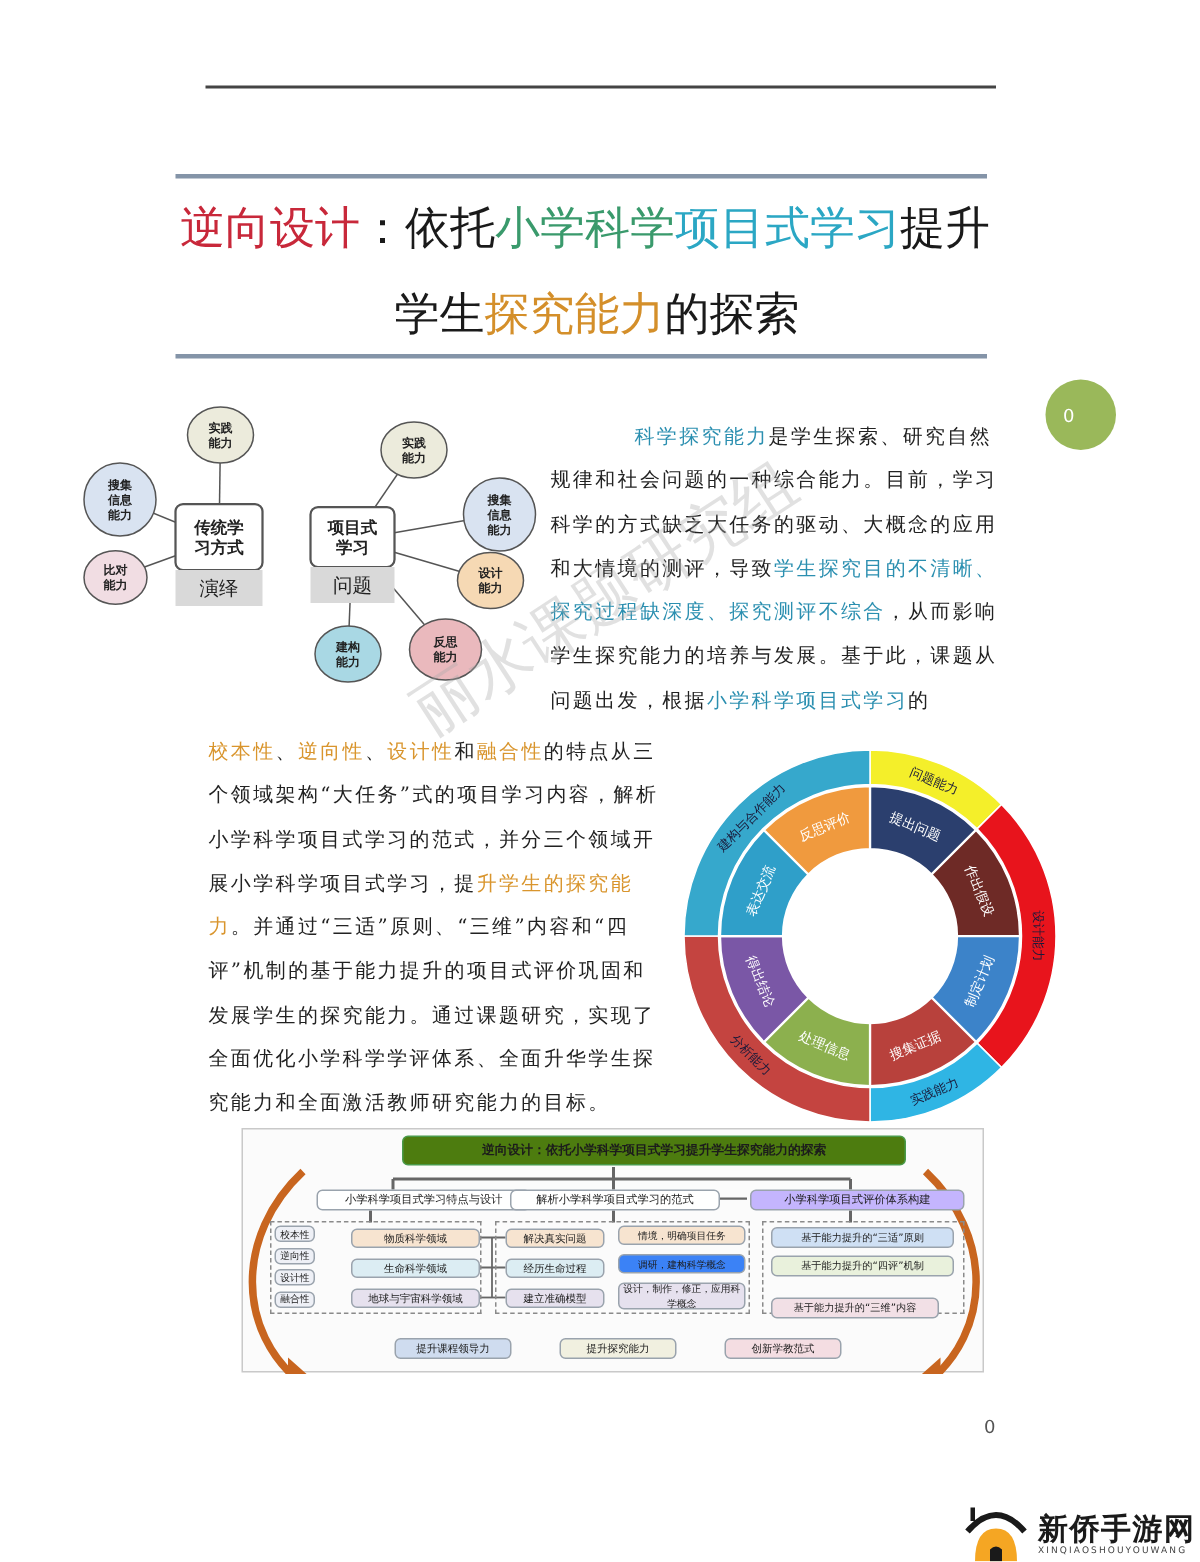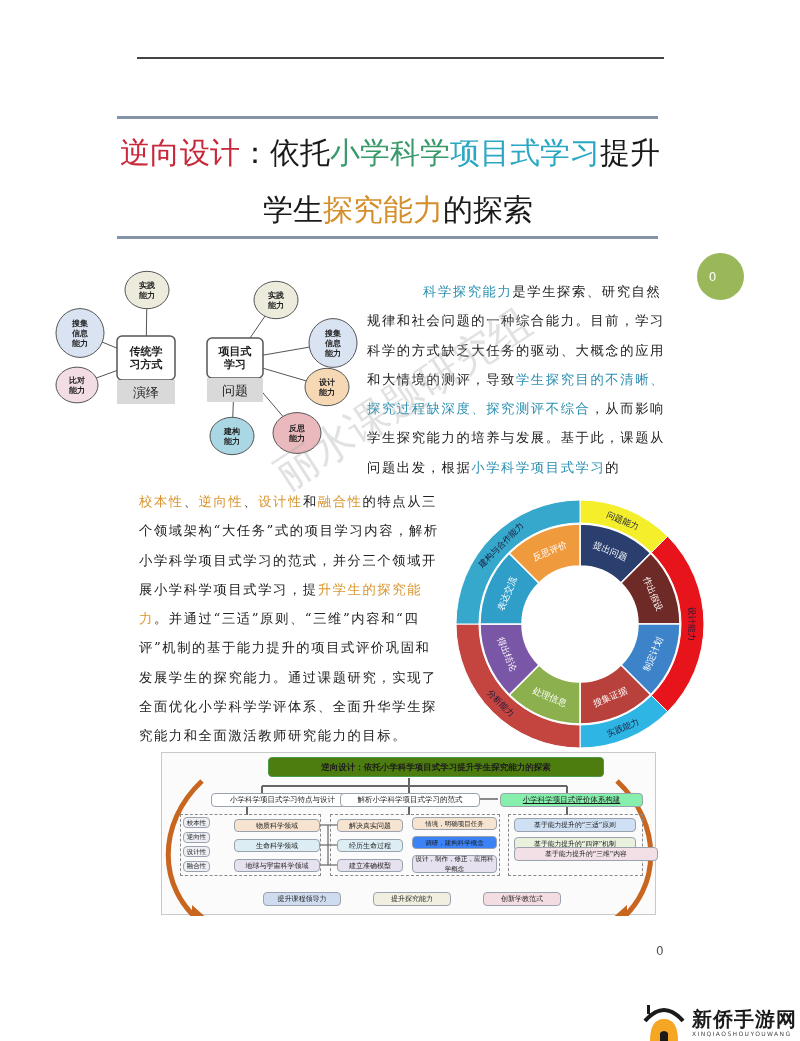--- a/index.html
+++ b/index.html
@@ -152,40 +152,40 @@
     <line x1="247" y1="54" x2="247" y2="62" stroke="#666" stroke-width="2"></line>
     <line x1="405" y1="54" x2="405" y2="62" stroke="#666" stroke-width="2"></line>
     <line x1="158" y1="72" x2="175" y2="72" stroke="#666" stroke-width="1.2"></line>
     <line x1="158" y1="92" x2="175" y2="92" stroke="#666" stroke-width="1.2"></line>
     <line x1="158" y1="112" x2="175" y2="112" stroke="#666" stroke-width="1.2"></line>
     <line x1="166" y1="72" x2="166" y2="112" stroke="#666" stroke-width="1.2"></line>
   </svg>
 <div class="box" style="left: 106px; top: 4px; width: 336px; height: 20px; background: #4d7c0f; font-size: 8.5px; border-color: rgb(74, 154, 74); font-weight: bold;">逆向设计：依托小学科学项目式学习提升学生探究能力的探索</div>
     <div class="box" style="left: 17px; top: 40px; width: 143px; height: 14px; background: rgb(255, 255, 255); font-size: 7.5px; margin-left: 32px;">小学科学项目式学习特点与设计</div>
     <div class="box" style="left: 178px; top: 40px; width: 140px; height: 14px; background: rgb(255, 255, 255); font-size: 7.5px;">解析小学科学项目式学习的范式</div>
-    <div class="box" style="left: 338px; top: 40px; width: 143px; height: 14px; background: #86efac; font-size: 7.5px; text-decoration: underline;">小学科学项目式评价体系构建</div>
+    <div class="box" style="left: 338px; top: 40px; width: 143px; height: 14px; background: #c4b5fd; font-size: 7.5px;">小学科学项目式评价体系构建</div>
     <div class="dash" style="left: 18px; top: 61px; width: 141px; height: 62px;"></div>
     <div class="dash" style="left: 168px; top: 61px; width: 170px; height: 62px;"></div>
     <div class="dash" style="left: 346px; top: 61px; width: 135px; height: 62px;"></div>
     <div class="box" style="left: 21px; top: 64px; width: 27px; height: 11px; background: rgb(238, 240, 246); font-size: 6.5px;">校本性</div>
     <div class="box" style="left: 21px; top: 78.5px; width: 27px; height: 11px; background: rgb(238, 240, 246); font-size: 6.5px;">逆向性</div>
     <div class="box" style="left: 21px; top: 93px; width: 27px; height: 11px; background: rgb(238, 240, 246); font-size: 6.5px;">设计性</div>
     <div class="box" style="left: 21px; top: 107.5px; width: 27px; height: 11px; background: rgb(238, 240, 246); font-size: 6.5px;">融合性</div>
     <div class="box" style="left: 72px; top: 66px; width: 86px; height: 13px; background: rgb(247, 228, 208); font-size: 7px;">物质科学领域</div>
     <div class="box" style="left: 72px; top: 86px; width: 86px; height: 13px; background: rgb(220, 237, 243); font-size: 7px;">生命科学领域</div>
     <div class="box" style="left: 72px; top: 106px; width: 86px; height: 13px; background: rgb(230, 225, 238); font-size: 7px;">地球与宇宙科学领域</div>
     <div class="box" style="left: 175px; top: 66px; width: 66px; height: 13px; background: rgb(247, 228, 208); font-size: 7px;">解决真实问题</div>
     <div class="box" style="left: 175px; top: 86px; width: 66px; height: 13px; background: rgb(220, 237, 243); font-size: 7px;">经历生命过程</div>
     <div class="box" style="left: 175px; top: 106px; width: 66px; height: 13px; background: rgb(230, 225, 238); font-size: 7px;">建立准确模型</div>
     <div class="box" style="left: 250px; top: 64px; width: 85px; height: 13px; background: rgb(247, 228, 208); font-size: 6.5px;">情境，明确项目任务</div>
     <div class="box" style="left: 250px; top: 83px; width: 85px; height: 13px; background: #3b82f6; font-size: 6.5px;">调研，建构科学概念</div>
     <div class="box" style="left: 250px; top: 102px; width: 85px; height: 18px; background: rgb(230, 225, 238); font-size: 6.5px;">设计，制作，修正，应用科学概念</div>
     <div class="box" style="left: 352px; top: 65px; width: 122px; height: 14px; background: rgb(207, 224, 244); font-size: 6.8px;">基于能力提升的“三适”原则</div>
     <div class="box" style="left: 352px; top: 83.5px; width: 122px; height: 14px; background: rgb(233, 241, 220); font-size: 6.8px;">基于能力提升的“四评”机制</div>
-    <div class="box" style="left: 352px; top: 94px; width: 144px; height: 14px; background: rgb(242, 224, 230); font-size: 6.8px;">基于能力提升的“三维”内容</div>
+    <div class="box" style="left: 352px; top: 112px; width: 112px; height: 14px; background: rgb(242, 224, 230); font-size: 6.8px;">基于能力提升的“三维”内容</div>
     <div class="box" style="left: 101px; top: 139px; width: 78px; height: 14px; background: rgb(207, 220, 239); font-size: 7px;">提升课程领导力</div>
     <div class="box" style="left: 211px; top: 139px; width: 78px; height: 14px; background: rgb(241, 240, 224); font-size: 7px;">提升探究能力</div>
     <div class="box" style="left: 321px; top: 139px; width: 78px; height: 14px; background: rgb(244, 221, 226); font-size: 7px;">创新学教范式</div>
   </div>
 
 <div class="abs page-num">0</div>
 
 <svg class="abs" style="left:641px; top:1003px;" width="46" height="38" viewBox="0 0 46 38">
   <path d="M4,18 Q23,-4 42,18" stroke="#1a1a1a" stroke-width="4" fill="none"></path>
   <rect x="6" y="2" width="3" height="9" fill="#1a1a1a"></rect>

